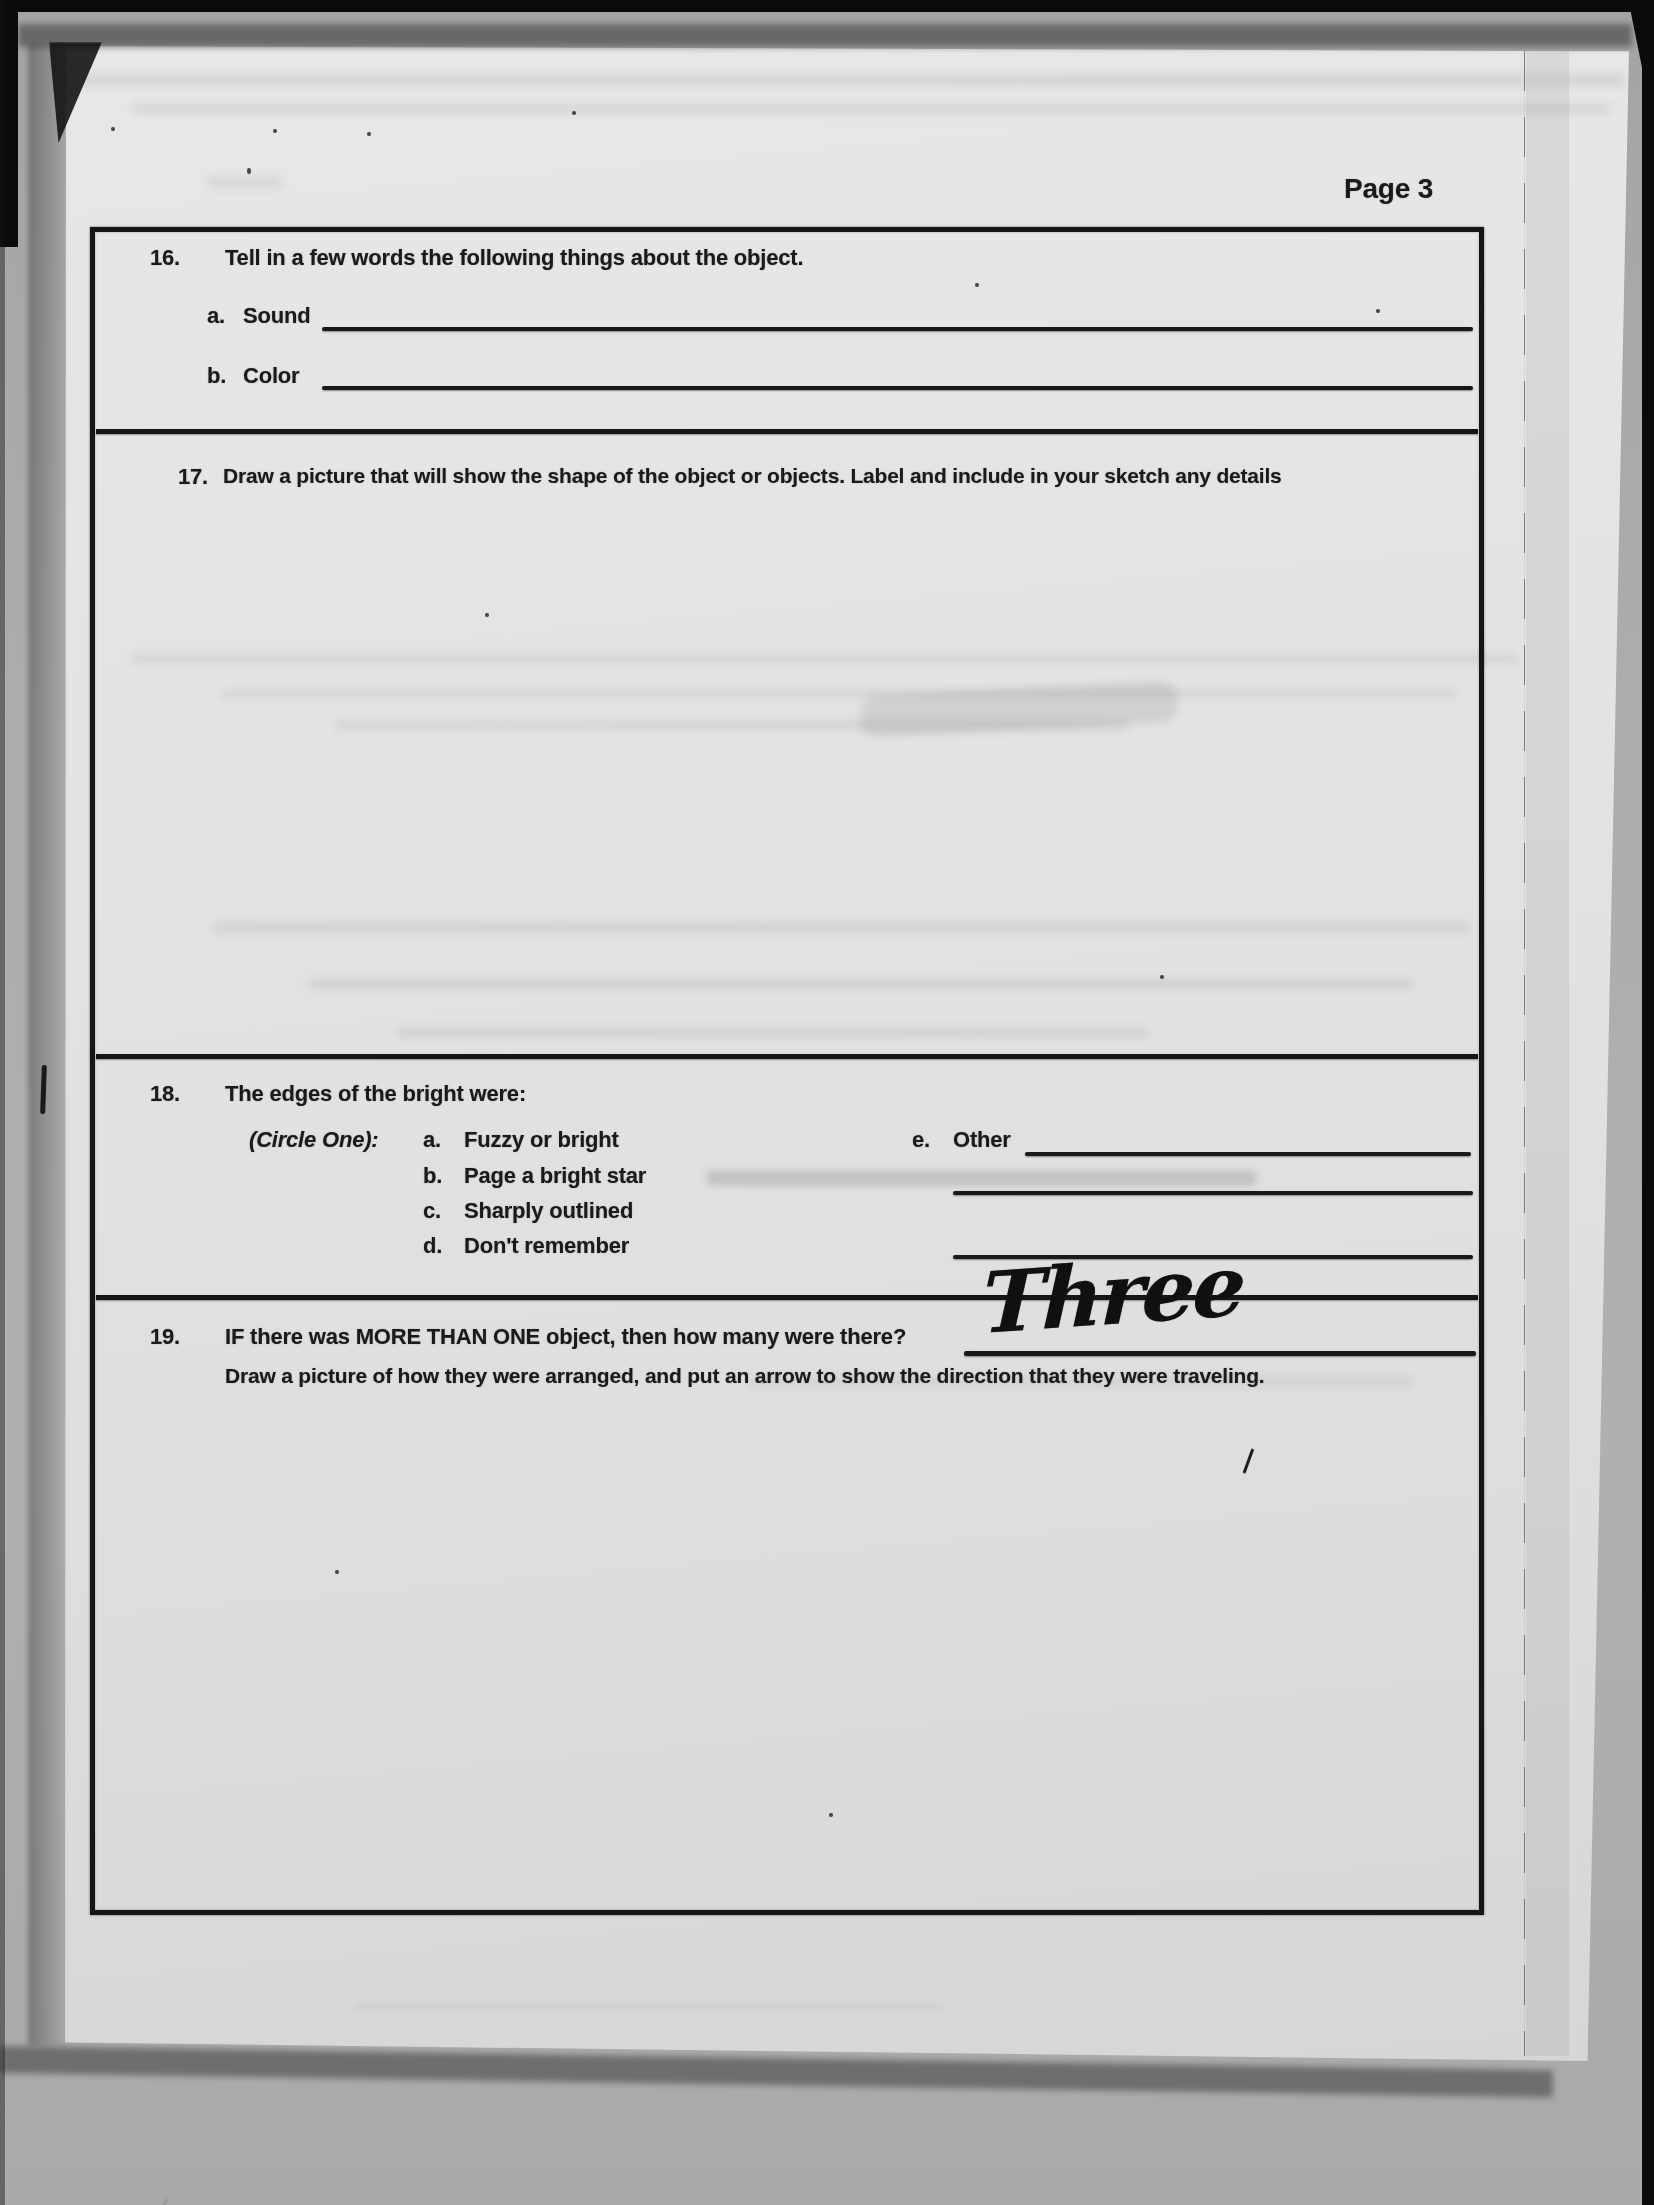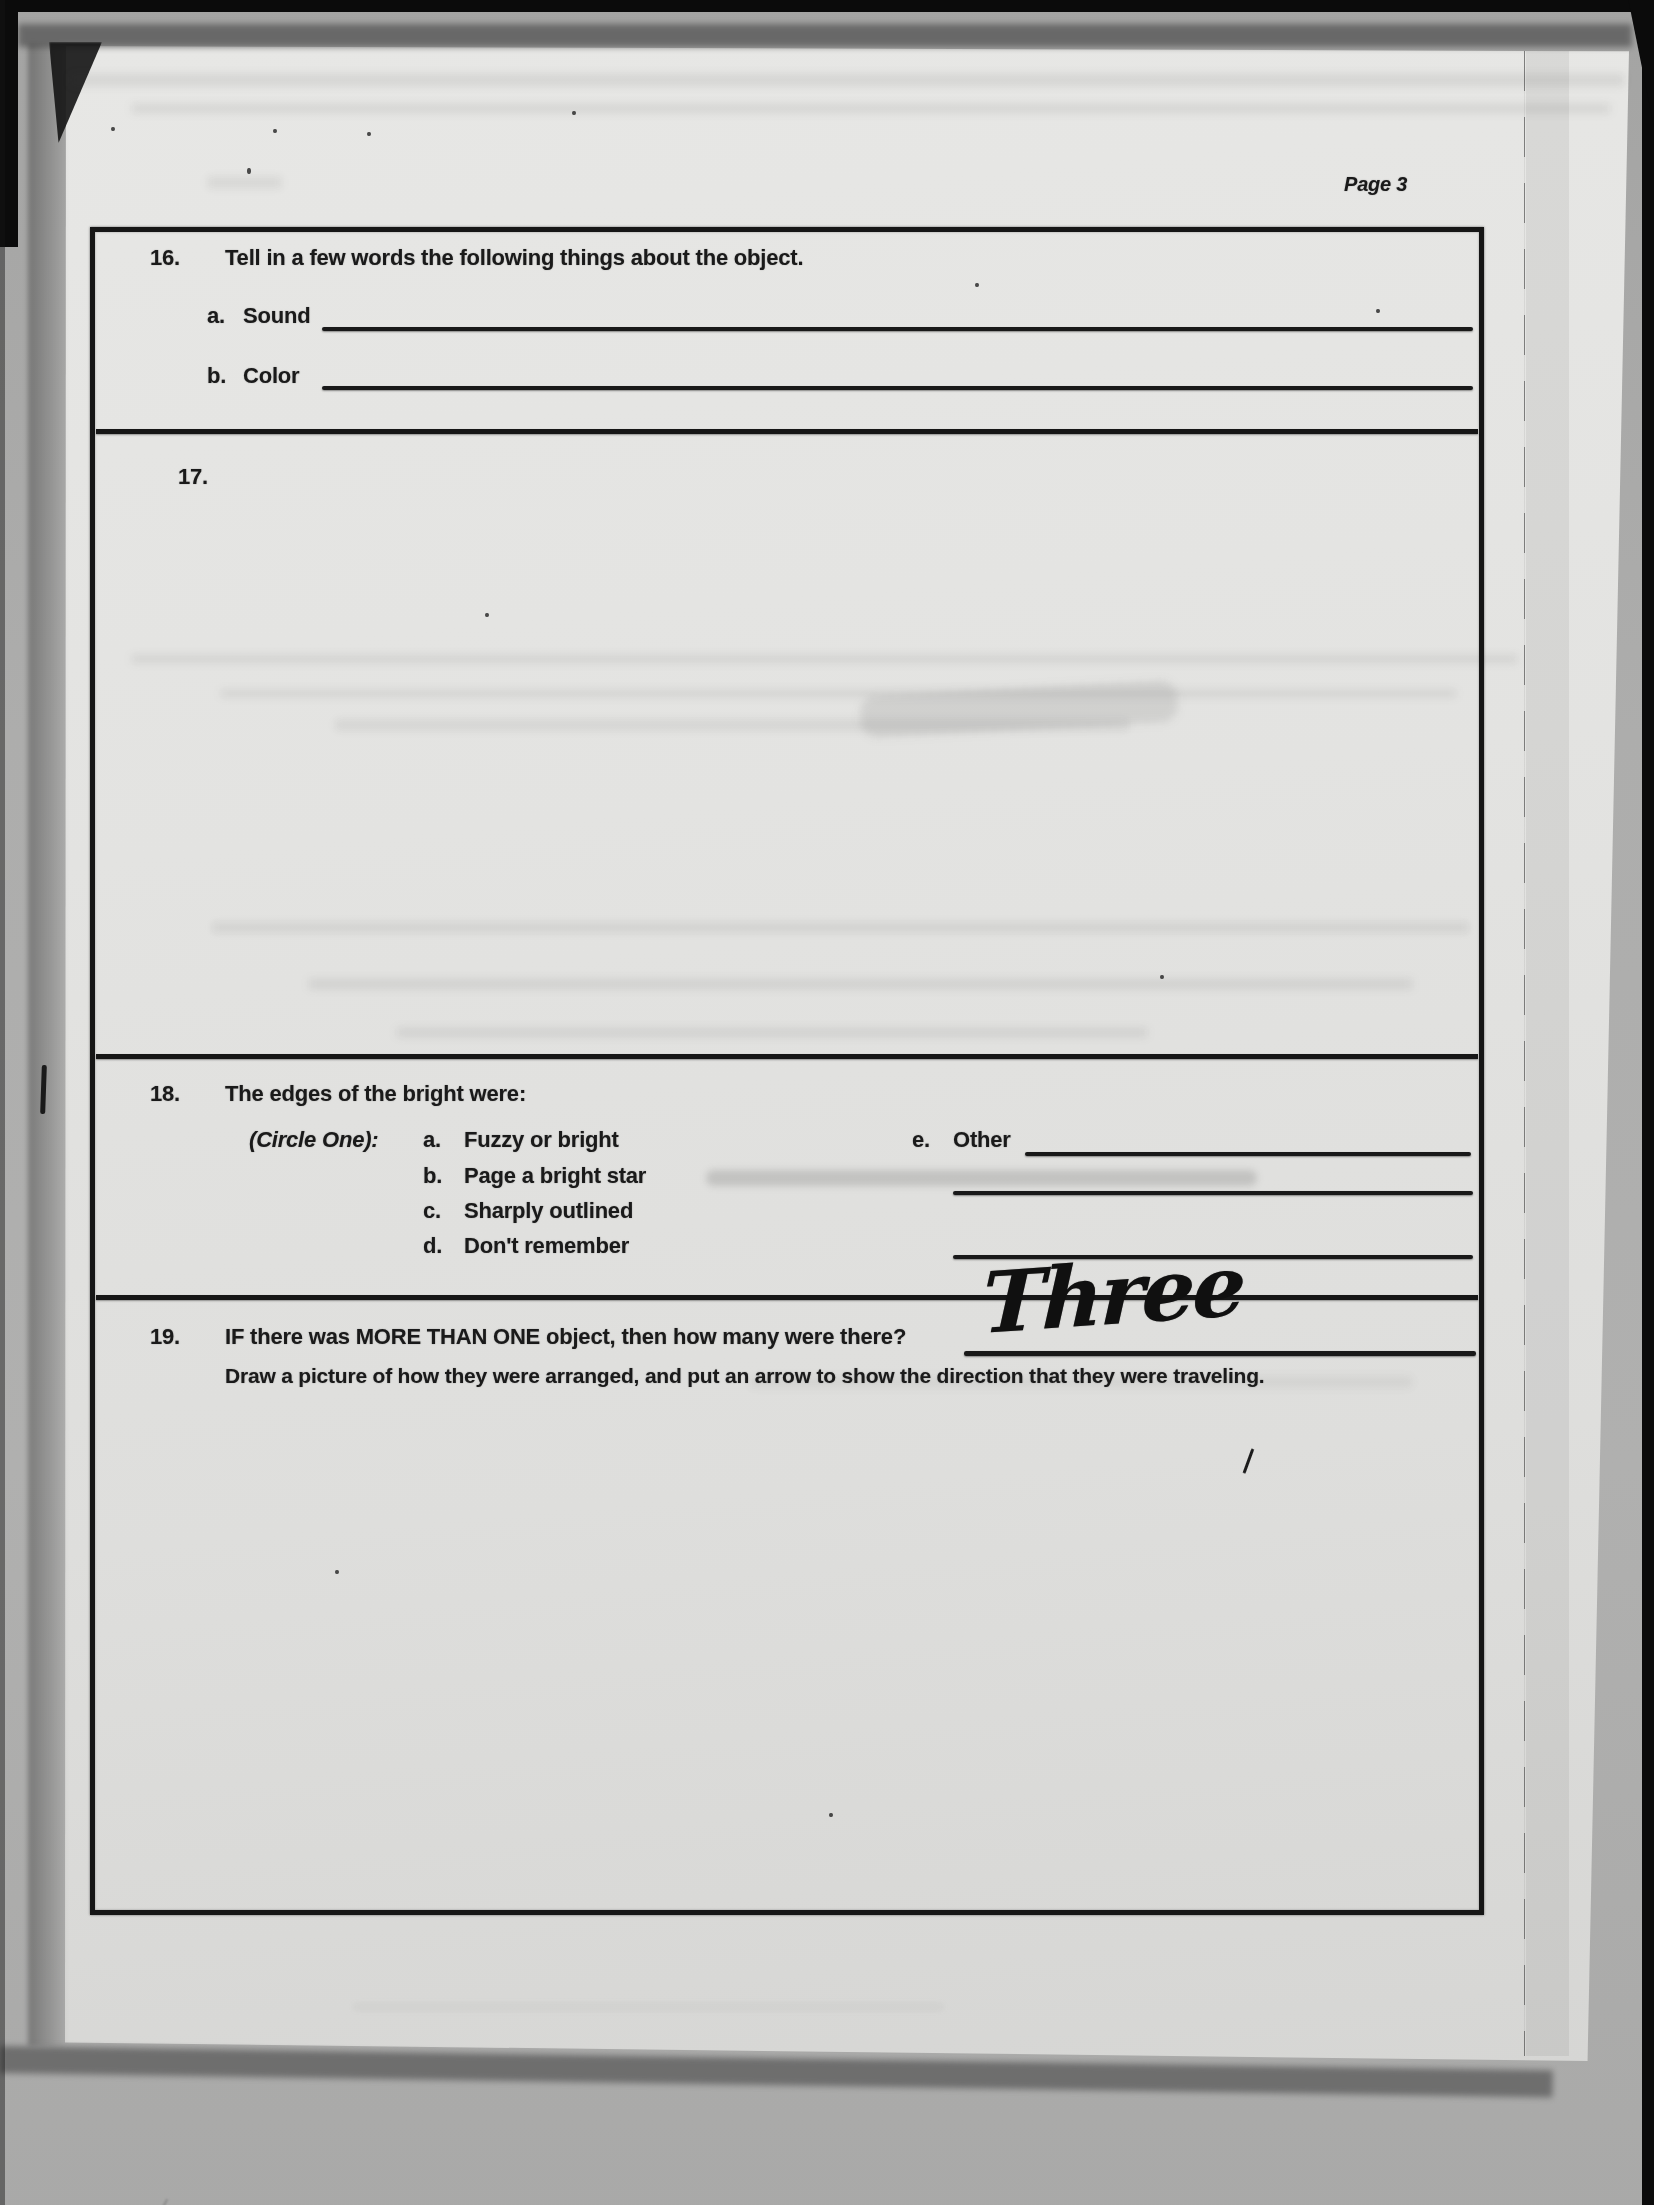--- a/index.html
+++ b/index.html
@@ -16,21 +16,21 @@
     clip-path:polygon(0.06% 0%,100% 0.26%,97.35% 100%,0% 99.08%);
   }
   
   .t{
     font-weight:700;font-size:22px;line-height:1.15;color:#1a1a1a;
     letter-spacing:-0.2px;white-space:nowrap;
     text-shadow:0 0 1.3px rgba(25,25,25,0.38);
   }
   .small{font-size:21px;}
   .italic{font-style:italic;}
-  .pagelabel{font-size:20px;font-style:italic;}
+  .pagelabel{font-size:28px;}
   
   .blank{
     height:4px;background:#191919;border-radius:2.2px;
     box-shadow:0 0.9px 1.8px rgba(20,20,20,0.45);
   }
   .formbox{
     left:90px;top:227px;width:1394px;height:1688px;
     border:5.7px solid #161616;box-sizing:border-box;
     box-shadow:0 0 2.2px rgba(10,10,10,0.55), inset 0 0 2.2px rgba(10,10,10,0.35);
   }
@@ -115,20 +115,21 @@
   <div class="abs t" style="left:243px;top:303px;">Sound</div>
   <div class="abs blank" style="left:322px;top:327px;width:1151px;"></div>
   <div class="abs t" style="left:344px;top:303px;"></div>
 
   <div class="abs t" style="left:207px;top:363px;">b.</div>
   <div class="abs t" style="left:243px;top:363px;">Color</div>
   <div class="abs blank" style="left:322px;top:386px;width:1151px;"></div>
   <div class="abs t" style="left:344px;top:362px;"></div>
 
   <div class="abs t" style="left:150px;top:464px;margin-left:28px;">17.</div>
+  <div class="abs t small" style="left:223px;top:464px;">Draw a picture that will show the shape of the object or objects.  Label and include in your sketch any details</div>
   <div class="abs" style="left:101px;top:573px;width:1372px;height:472px;"></div>
 
   <div class="abs t" style="left:150px;top:1081px;">18.</div>
   <div class="abs t" style="left:225px;top:1081px;">The edges of the bright were:</div>
   <div class="abs t italic" style="left:249px;top:1127px;">(Circle One):</div>
 
   <div class="abs t" style="left:423px;top:1127px;">a.</div>
   <div class="abs t" style="left:464px;top:1127px;">Fuzzy or bright</div>
   <div class="abs t" style="left:423px;top:1163px;">b.</div>
   <div class="abs t" style="left:464px;top:1163px;">Page a bright star</div>

